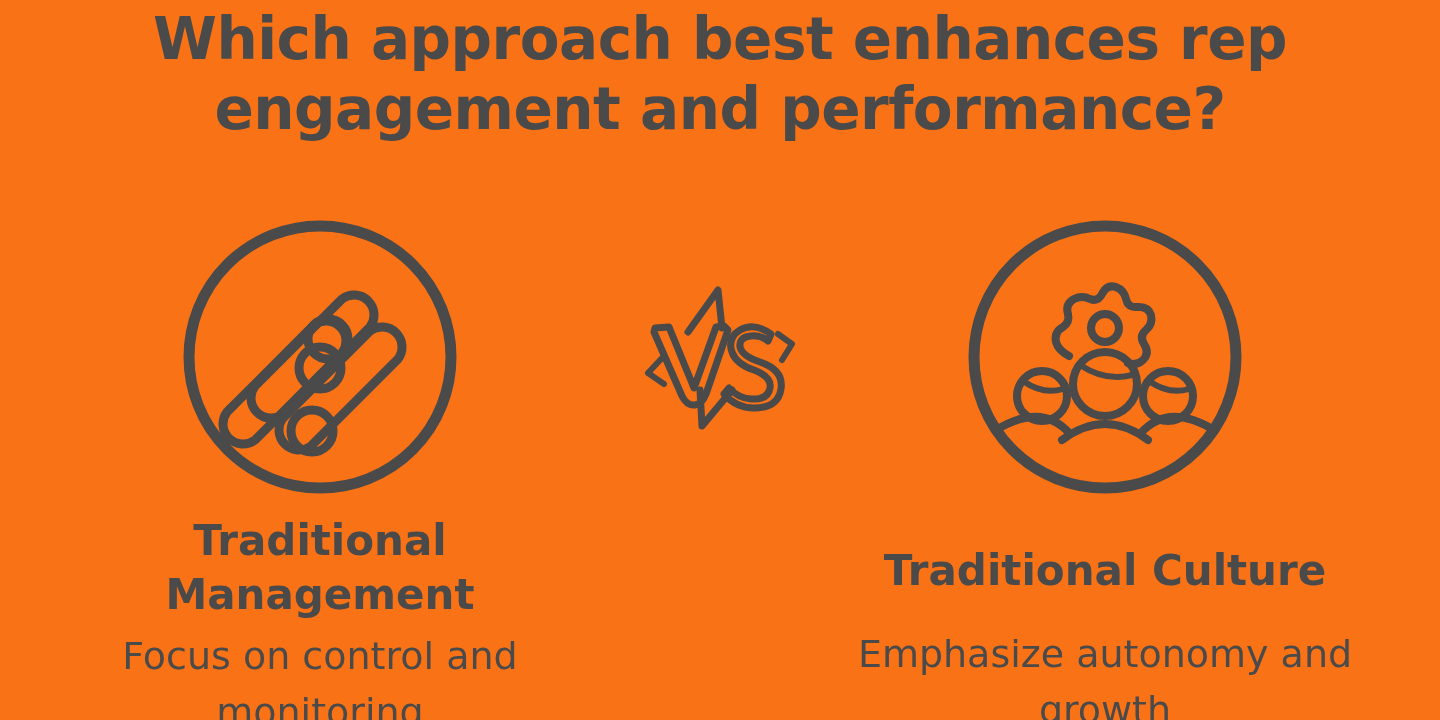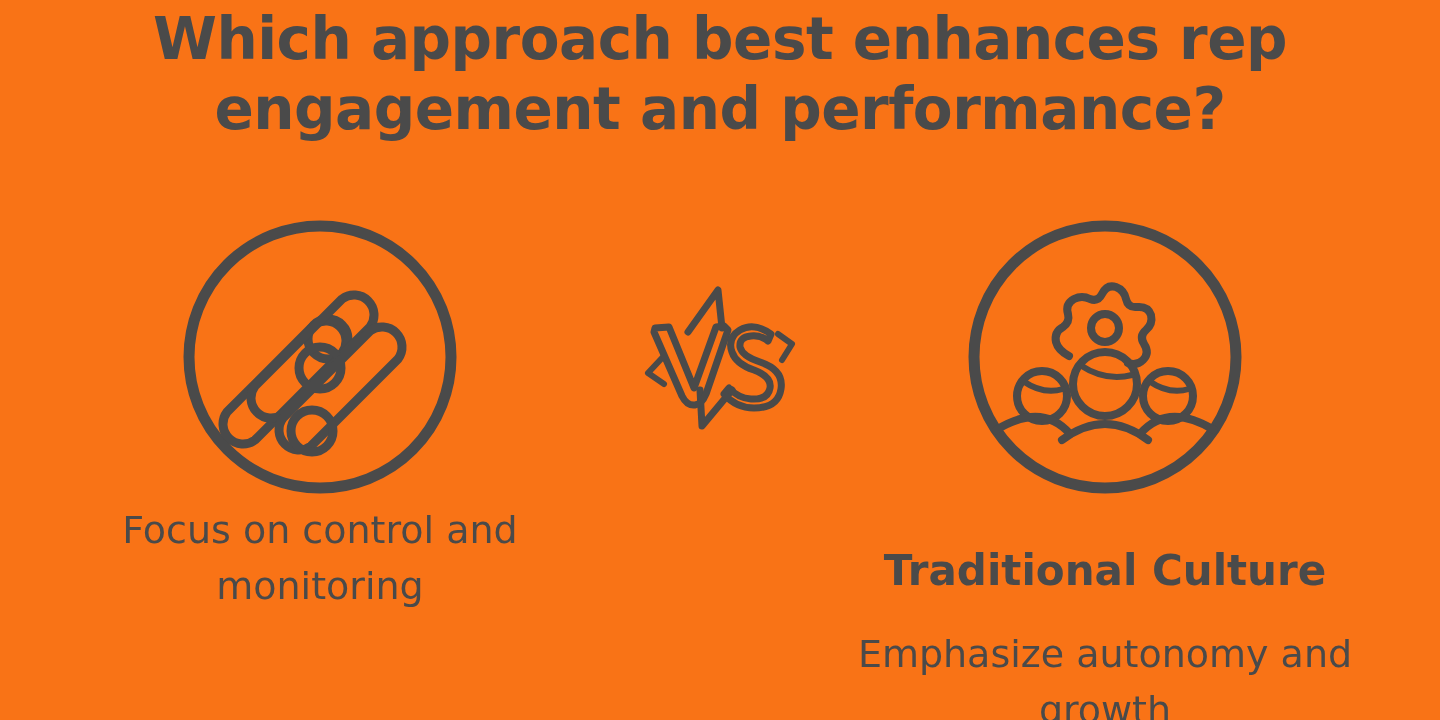--- a/index.html
+++ b/index.html
@@ -125,20 +125,22 @@
         <circle cx="139" cy="150" r="21" stroke-width="9"></circle>
 
         <g stroke-width="9">
           <path d="M 118 234 L 205 147 A 20 20 0 0 1 233 175 L 146 262 A 20 20 0 0 1 118 234 Z" transform="translate(-16 -34)"></path>
         </g>
 
         <circle cx="131" cy="213" r="21" stroke-width="9"></circle>
       </svg>
     </div>
 
+    <div class="card-title">Traditional
+Management</div>
 
     <div class="card-desc">Focus on control and
 monitoring</div>
   </div>
 
   <div id="vs-badge">
     <svg viewBox="0 0 176 176" xmlns="http://www.w3.org/2000/svg" fill="none" stroke="#4a4a4a" stroke-width="7" stroke-linecap="round" stroke-linejoin="round">
 
       <path d="M 56 60 L 86 18 L 90 56"></path>
 

